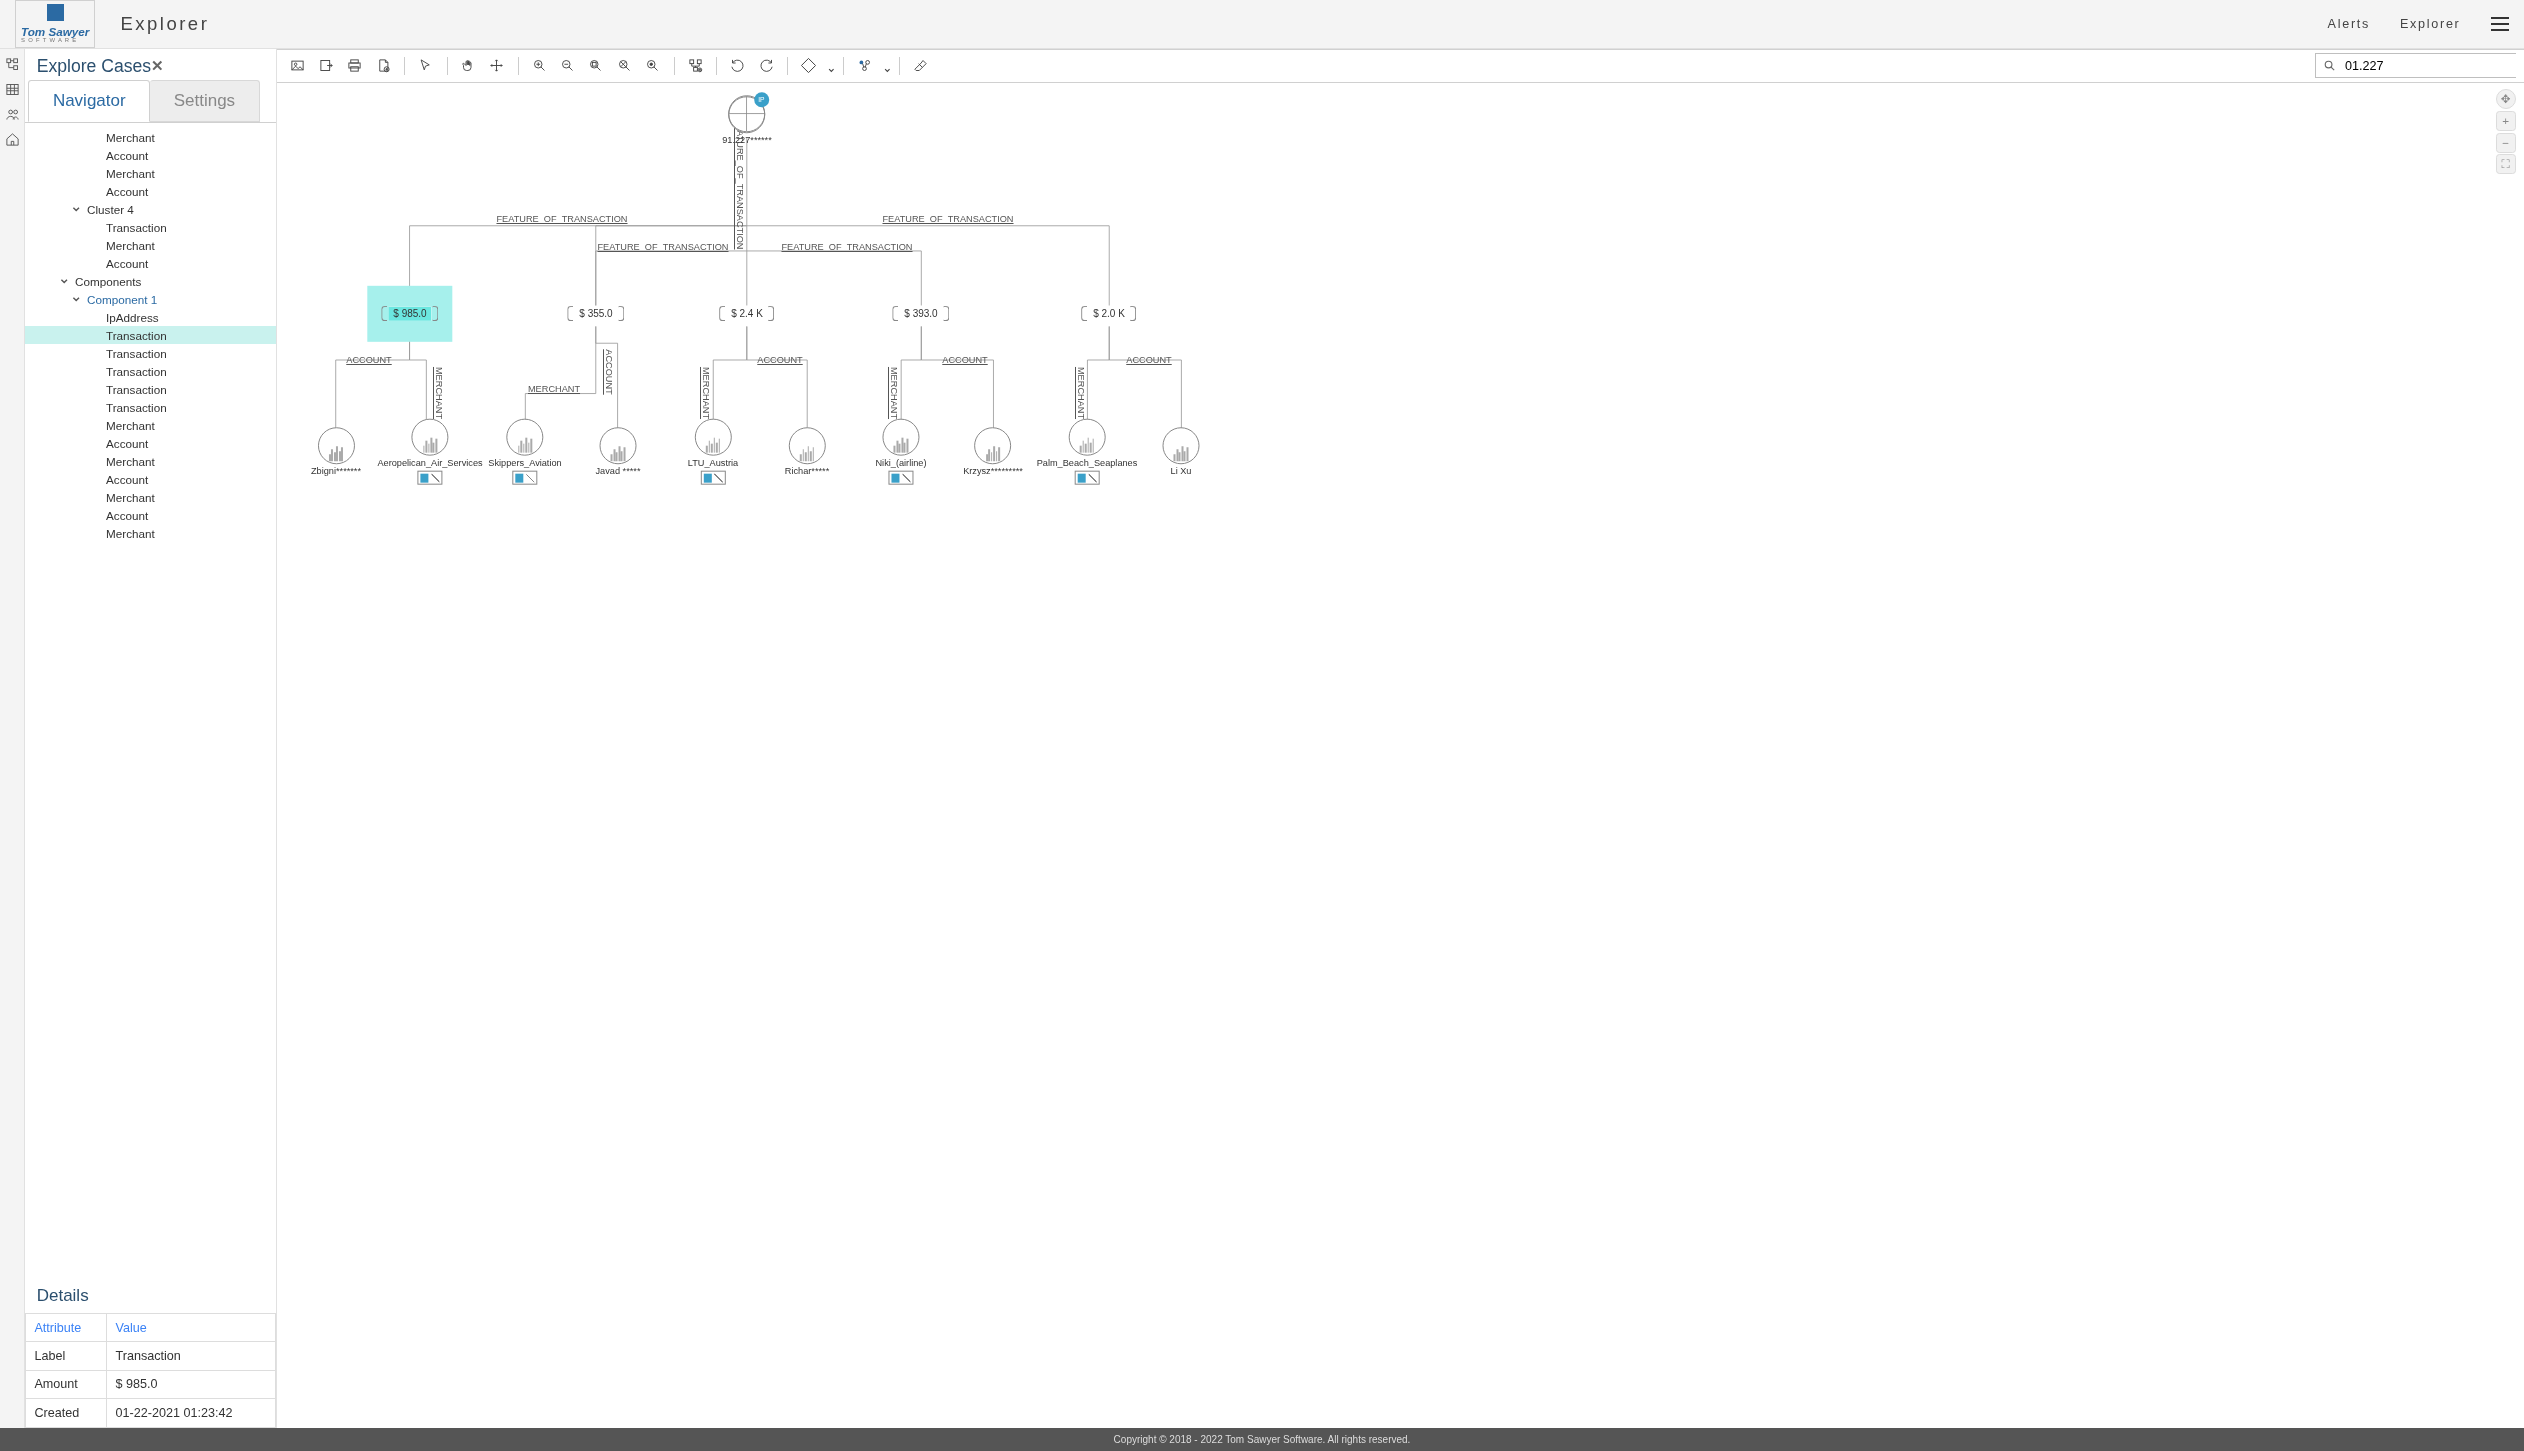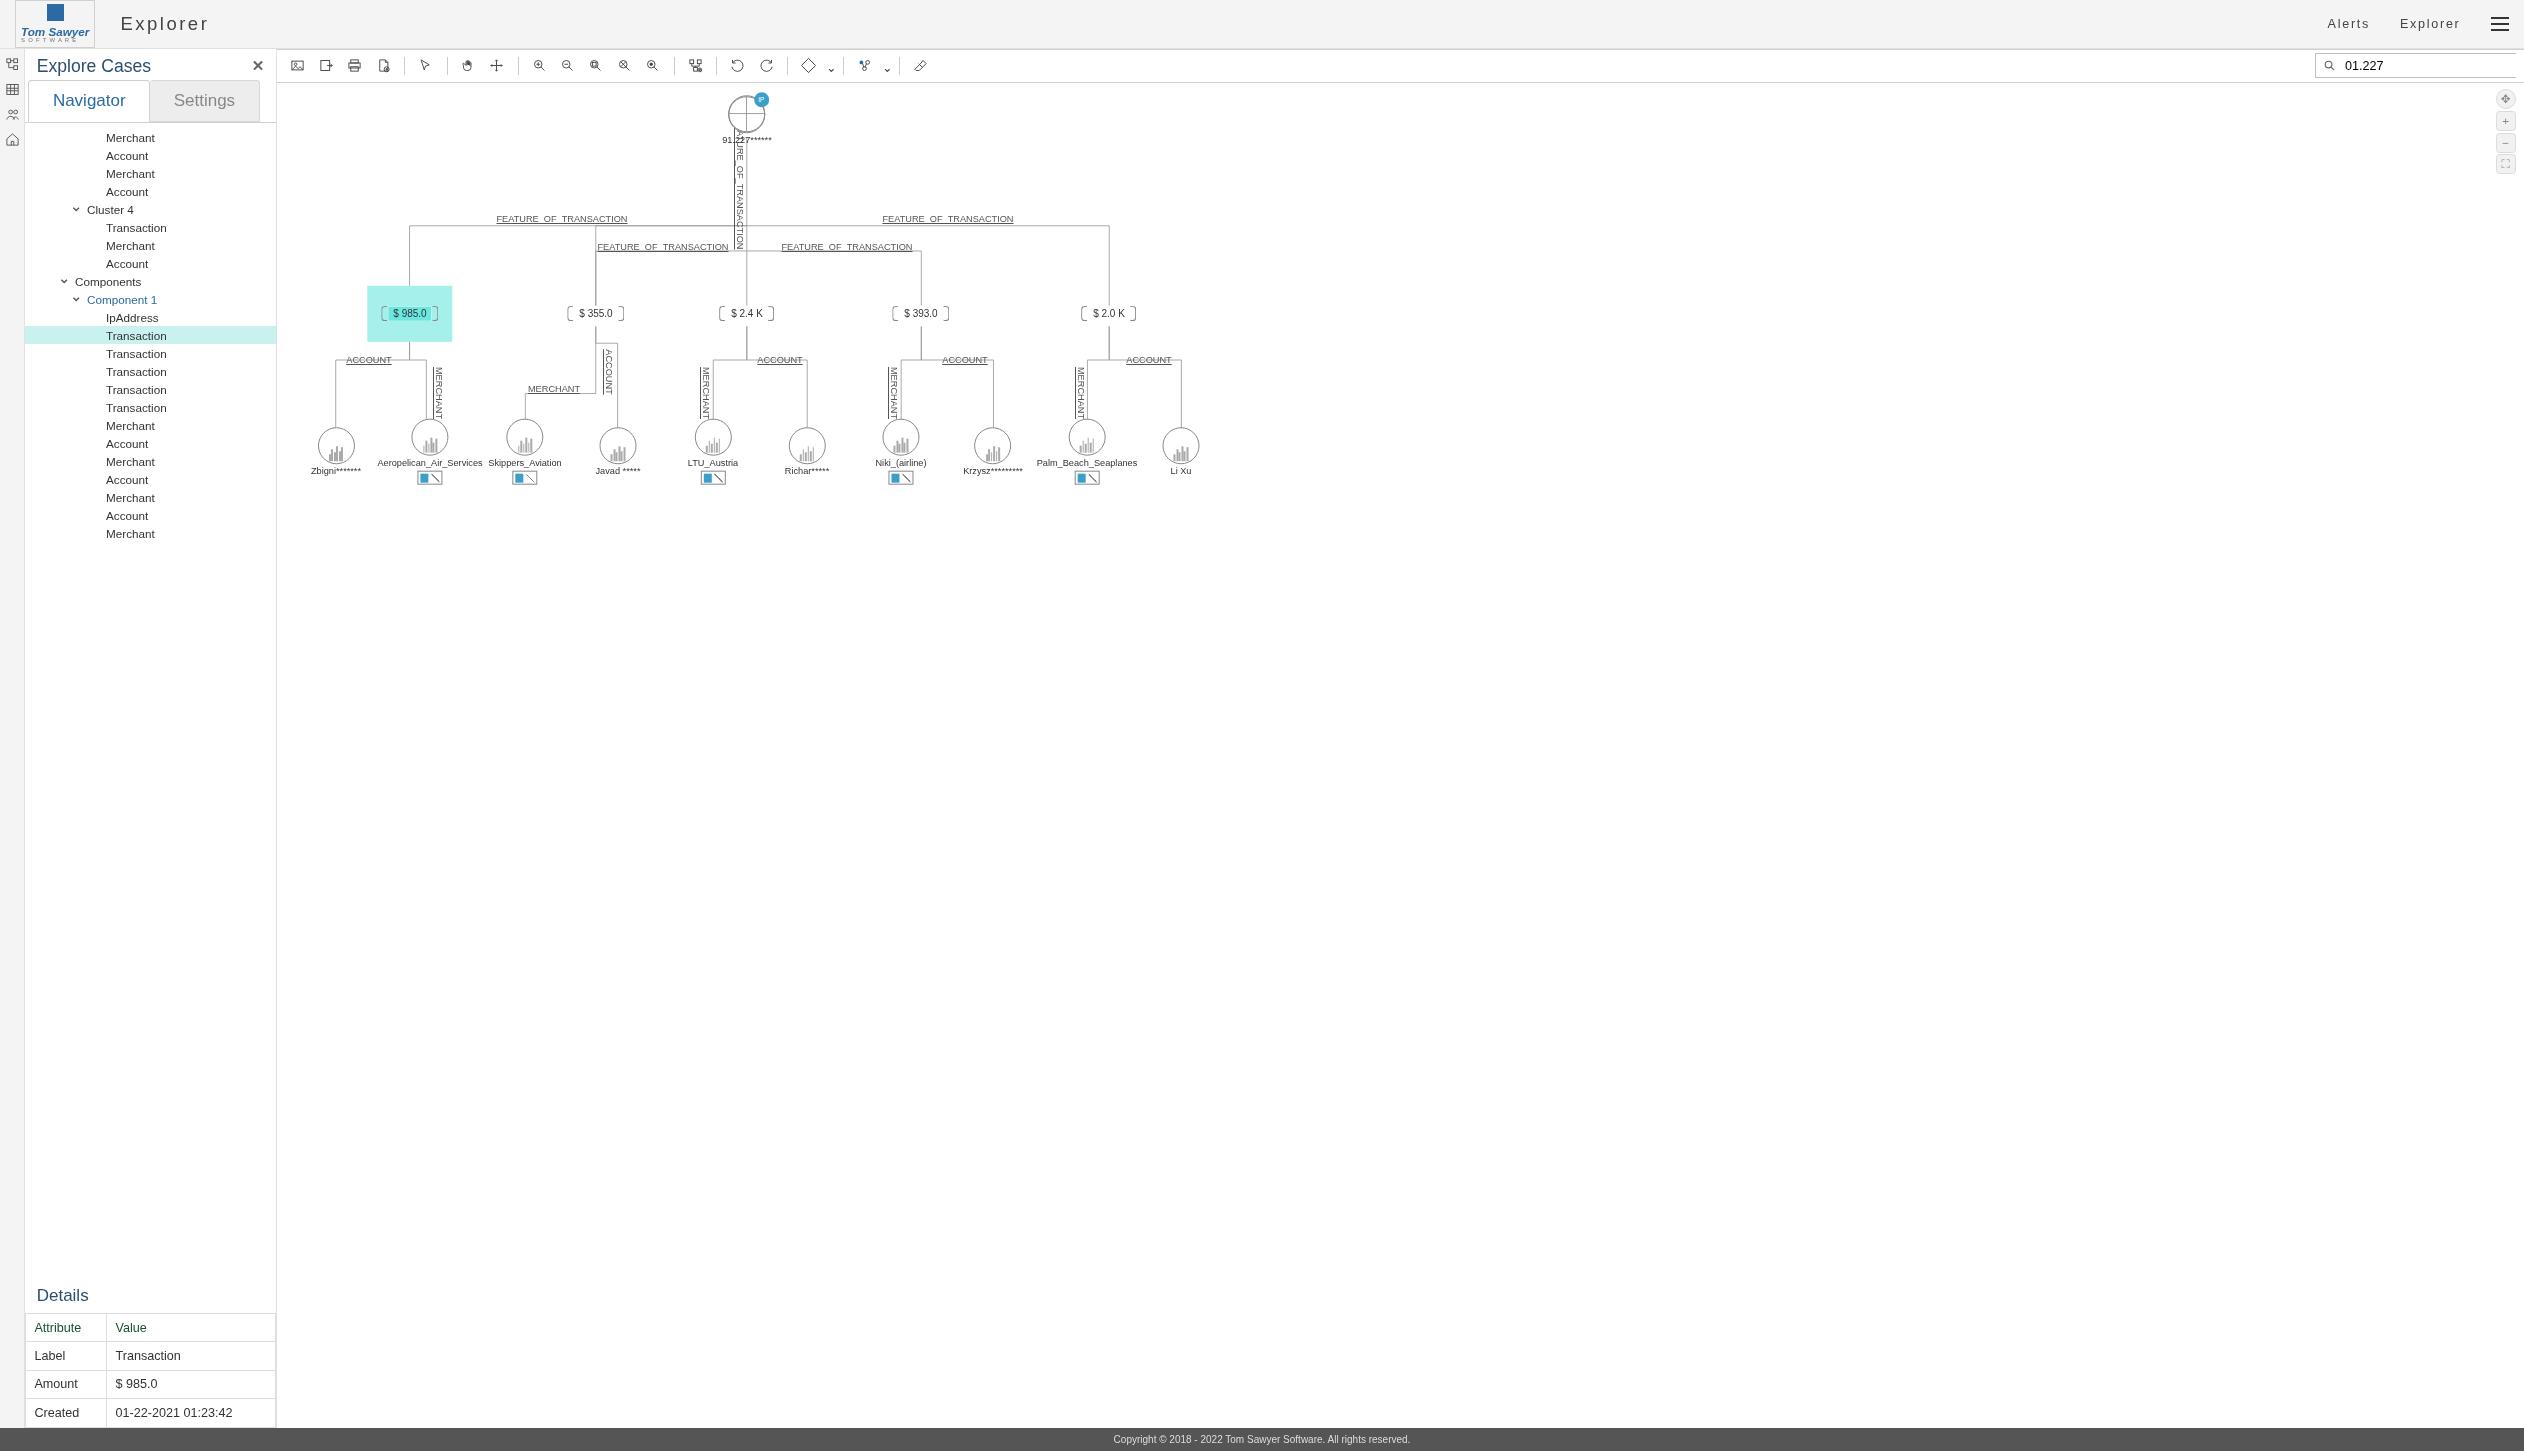--- a/index.html
+++ b/index.html
@@ -66,23 +66,22 @@
   .rail .ric { width: 15px; height: 15px; stroke:#555; fill:none; stroke-width:1.5; cursor:pointer;}
 
   
   .sidebar {
     width: 252px;
     background: #fff;
     border-right: 0.8px solid #e1e1e1;
     display: flex; flex-direction: column;
   }
   .panel-title-bar {
-    display:flex; align-items:center; justify-content: space-between;
+    display:flex; align-items:center; 
     padding: 6.7px 11.7px 3.4px 11.7px;
-    gap: 32px;
   }
   .panel-title {
     font-size: 17.6px; color: #2b4f6e;
   }
   .close-x { color:#666; font-size:15px; font-weight:bold; cursor:pointer;}
 
   .subtabs {
     display: flex;
     padding-left: 3.4px;
     font-size: 17px;
@@ -134,21 +133,21 @@
   }
   .details-table {
     width: 100%;
     border-collapse: collapse;
   }
   .details-table td {
     border: 0.8px solid #ddd;
     padding: 6.7px 8.4px;
     font-size: 12.6px;
   }
-  .details-table tr:first-child td { font-weight: normal; color:#14532d;margin-left:28px;}
+  .details-table tr:first-child td { font-weight: normal; color:#3b82f6;margin-left:28px;}
 
   
   .main {
     flex: 1;
     display:flex; flex-direction:column;
     background: #fff;
     position:relative;
   }
   .maintabs {
     display:flex;

